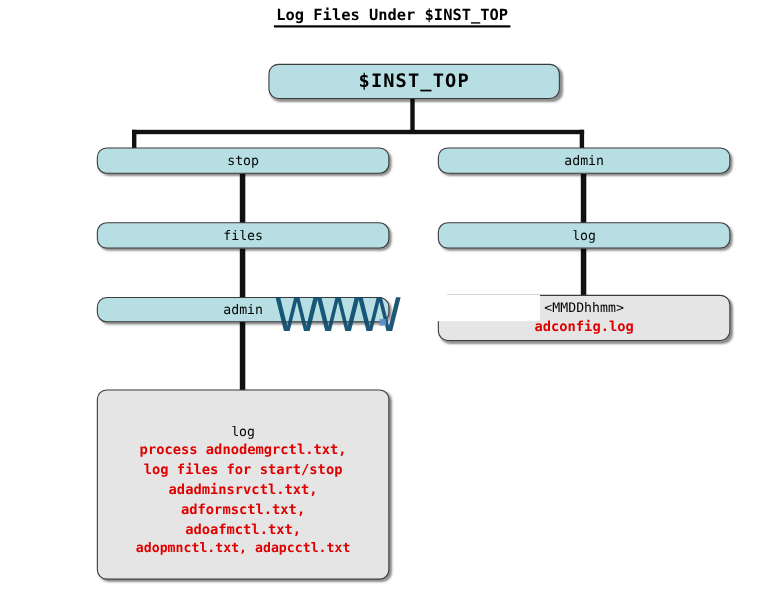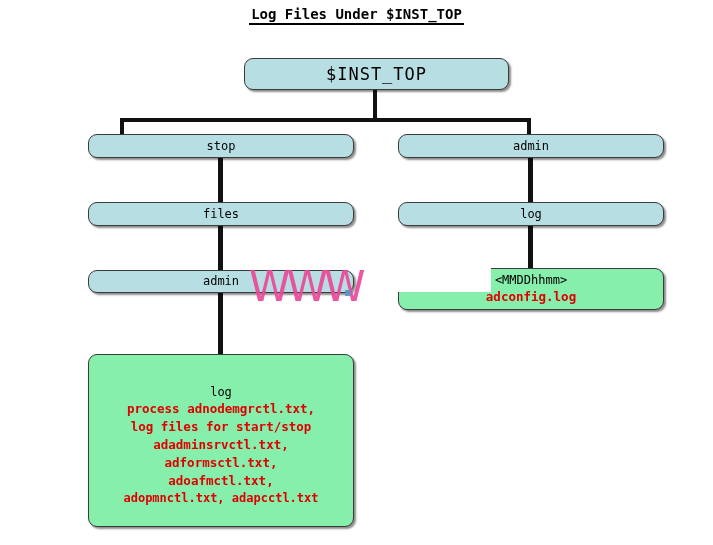--- a/index.html
+++ b/index.html
@@ -41,49 +41,49 @@
     box-shadow:2px 2px 2px rgba(0,0,0,0.45);
     z-index:3;
     display:flex;
     flex-direction:column;
     align-items:center;
     justify-content:center;
     text-align:center;
     overflow:hidden;
   }
   .node.cyan{background:#b7dfe3;}
-  .node.green{background:#86efac;}
+  .node.green{background:#e5e5e5;}
 
   .node .lbl{
     font-family:"DejaVu Sans Mono","Liberation Mono",monospace;
     color:#000000;
     font-size:12px;
     line-height:15px;
     white-space:nowrap;
   }
   .node.root .lbl{
     font-size:17px;
-    font-weight:normal;
+    font-weight:bold;
     letter-spacing:1px;
   }
   .node .red{
     font-family:"DejaVu Sans Mono","Liberation Mono",monospace;
     color:#e00000;
     font-weight:bold;
     font-size:12.5px;
     line-height:18px;
     white-space:nowrap;
   }
   .node .red.small{font-size:12px;line-height:17px;}
 
   
   .wm{
     position:absolute;
     z-index:6;
-    color:#ec4899;
+    color:#0c4a6e;
     font-family:"DejaVu Sans","Liberation Sans",sans-serif;
     font-weight:normal;
     pointer-events:none;
     opacity:.92;
   }
   .wm-www{
     left:249px;top:262px;
     font-size:42px;
     letter-spacing:-4px;
   }

